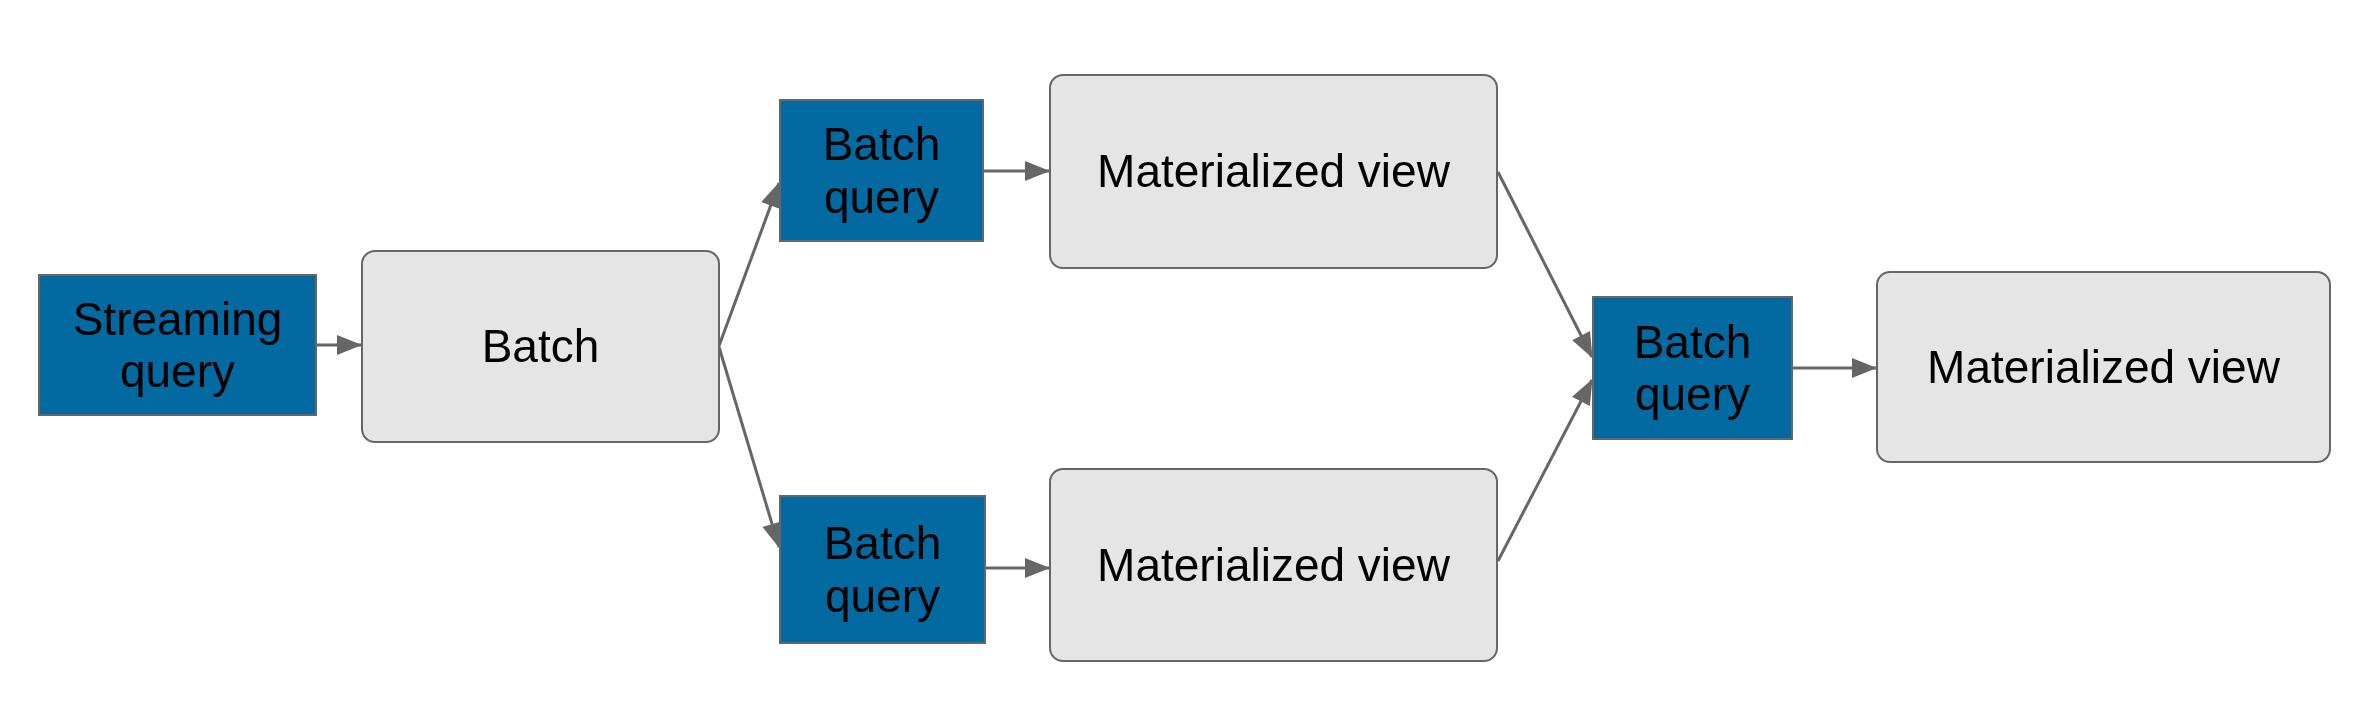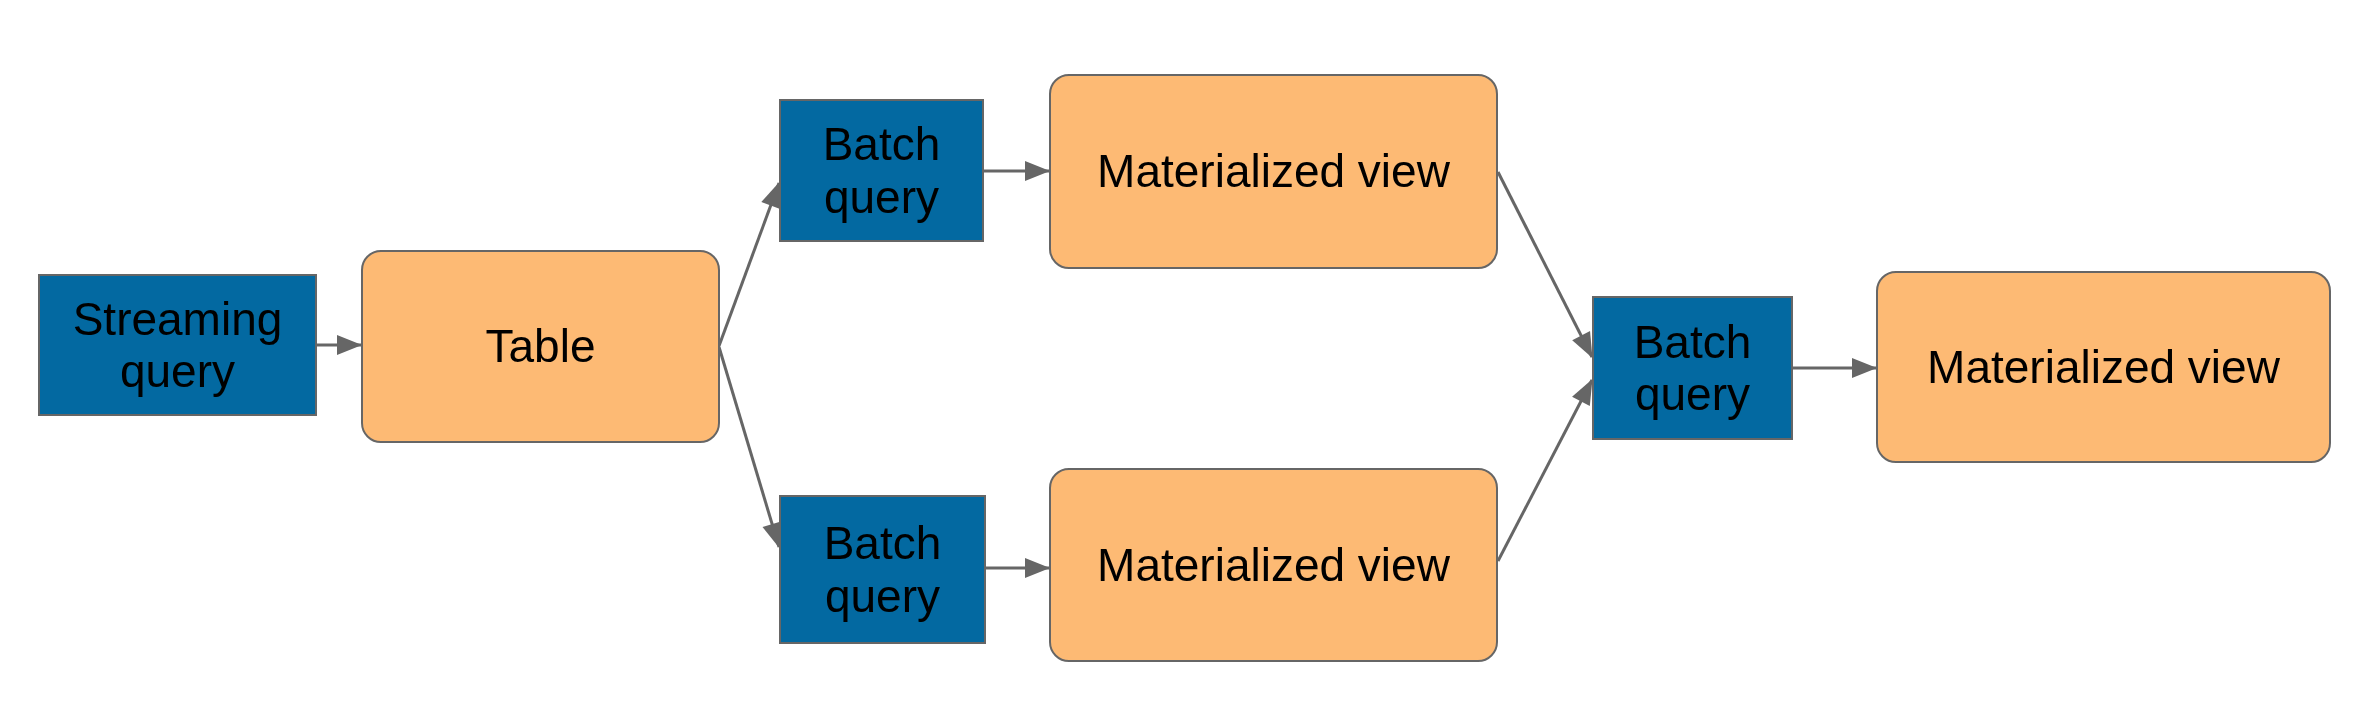--- a/index.html
+++ b/index.html
@@ -24,21 +24,21 @@
     justify-content: center;
     text-align: center;
     font-size: 46px;
     line-height: 1.14;
     color: #000000;
     box-sizing: border-box;
     border: 2.5px solid #666666;
     padding: 4px 12px;
   }
   .query { background: #0369a1; }
-  .view  { background: #fdba74; border-radius: 20px; }
+  .view  { background: #e5e5e5; border-radius: 14px; }
 
   .n-streaming    { left: 38px;   top: 274px; width: 279px; height: 142px; }
   .n-table        { left: 361px;  top: 250px; width: 359px; height: 193px; }
   .n-batch-top    { left: 779px;  top: 99px;  width: 205px; height: 143px; }
   .n-mv-top       { left: 1049px; top: 74px;  width: 449px; height: 195px; }
   .n-batch-bottom { left: 779px;  top: 495px; width: 207px; height: 149px; }
   .n-mv-bottom    { left: 1049px; top: 468px; width: 449px; height: 194px; }
   .n-batch-right  { left: 1592px; top: 296px; width: 201px; height: 144px; }
   .n-mv-right     { left: 1876px; top: 271px; width: 455px; height: 192px; }
 </style>
@@ -58,21 +58,21 @@
     <line x1="719" y1="347" x2="779" y2="547" stroke="#666666" stroke-width="3" marker-end="url(#ah)"></line>
     <line x1="984" y1="171" x2="1049" y2="171" stroke="#666666" stroke-width="3" marker-end="url(#ah)"></line>
     <line x1="986" y1="568" x2="1049" y2="568" stroke="#666666" stroke-width="3" marker-end="url(#ah)"></line>
     <line x1="1498" y1="172" x2="1592" y2="357" stroke="#666666" stroke-width="3" marker-end="url(#ah)"></line>
     <line x1="1498" y1="561" x2="1592" y2="380" stroke="#666666" stroke-width="3" marker-end="url(#ah)"></line>
     <line x1="1793" y1="368" x2="1876" y2="368" stroke="#666666" stroke-width="3" marker-end="url(#ah)"></line>
   </svg>
 
   <div class="node query n-streaming">Streaming query</div>
 
-  <div class="node view n-table">Table</div>
+  <div class="node view n-table">Batch</div>
 
   <div class="node query n-batch-top">Batch query</div>
 
   <div class="node view n-mv-top">Materialized view</div>
 
   <div class="node query n-batch-bottom">Batch query</div>
 
   <div class="node view n-mv-bottom">Materialized view</div>
 
   <div class="node query n-batch-right">Batch query</div>

